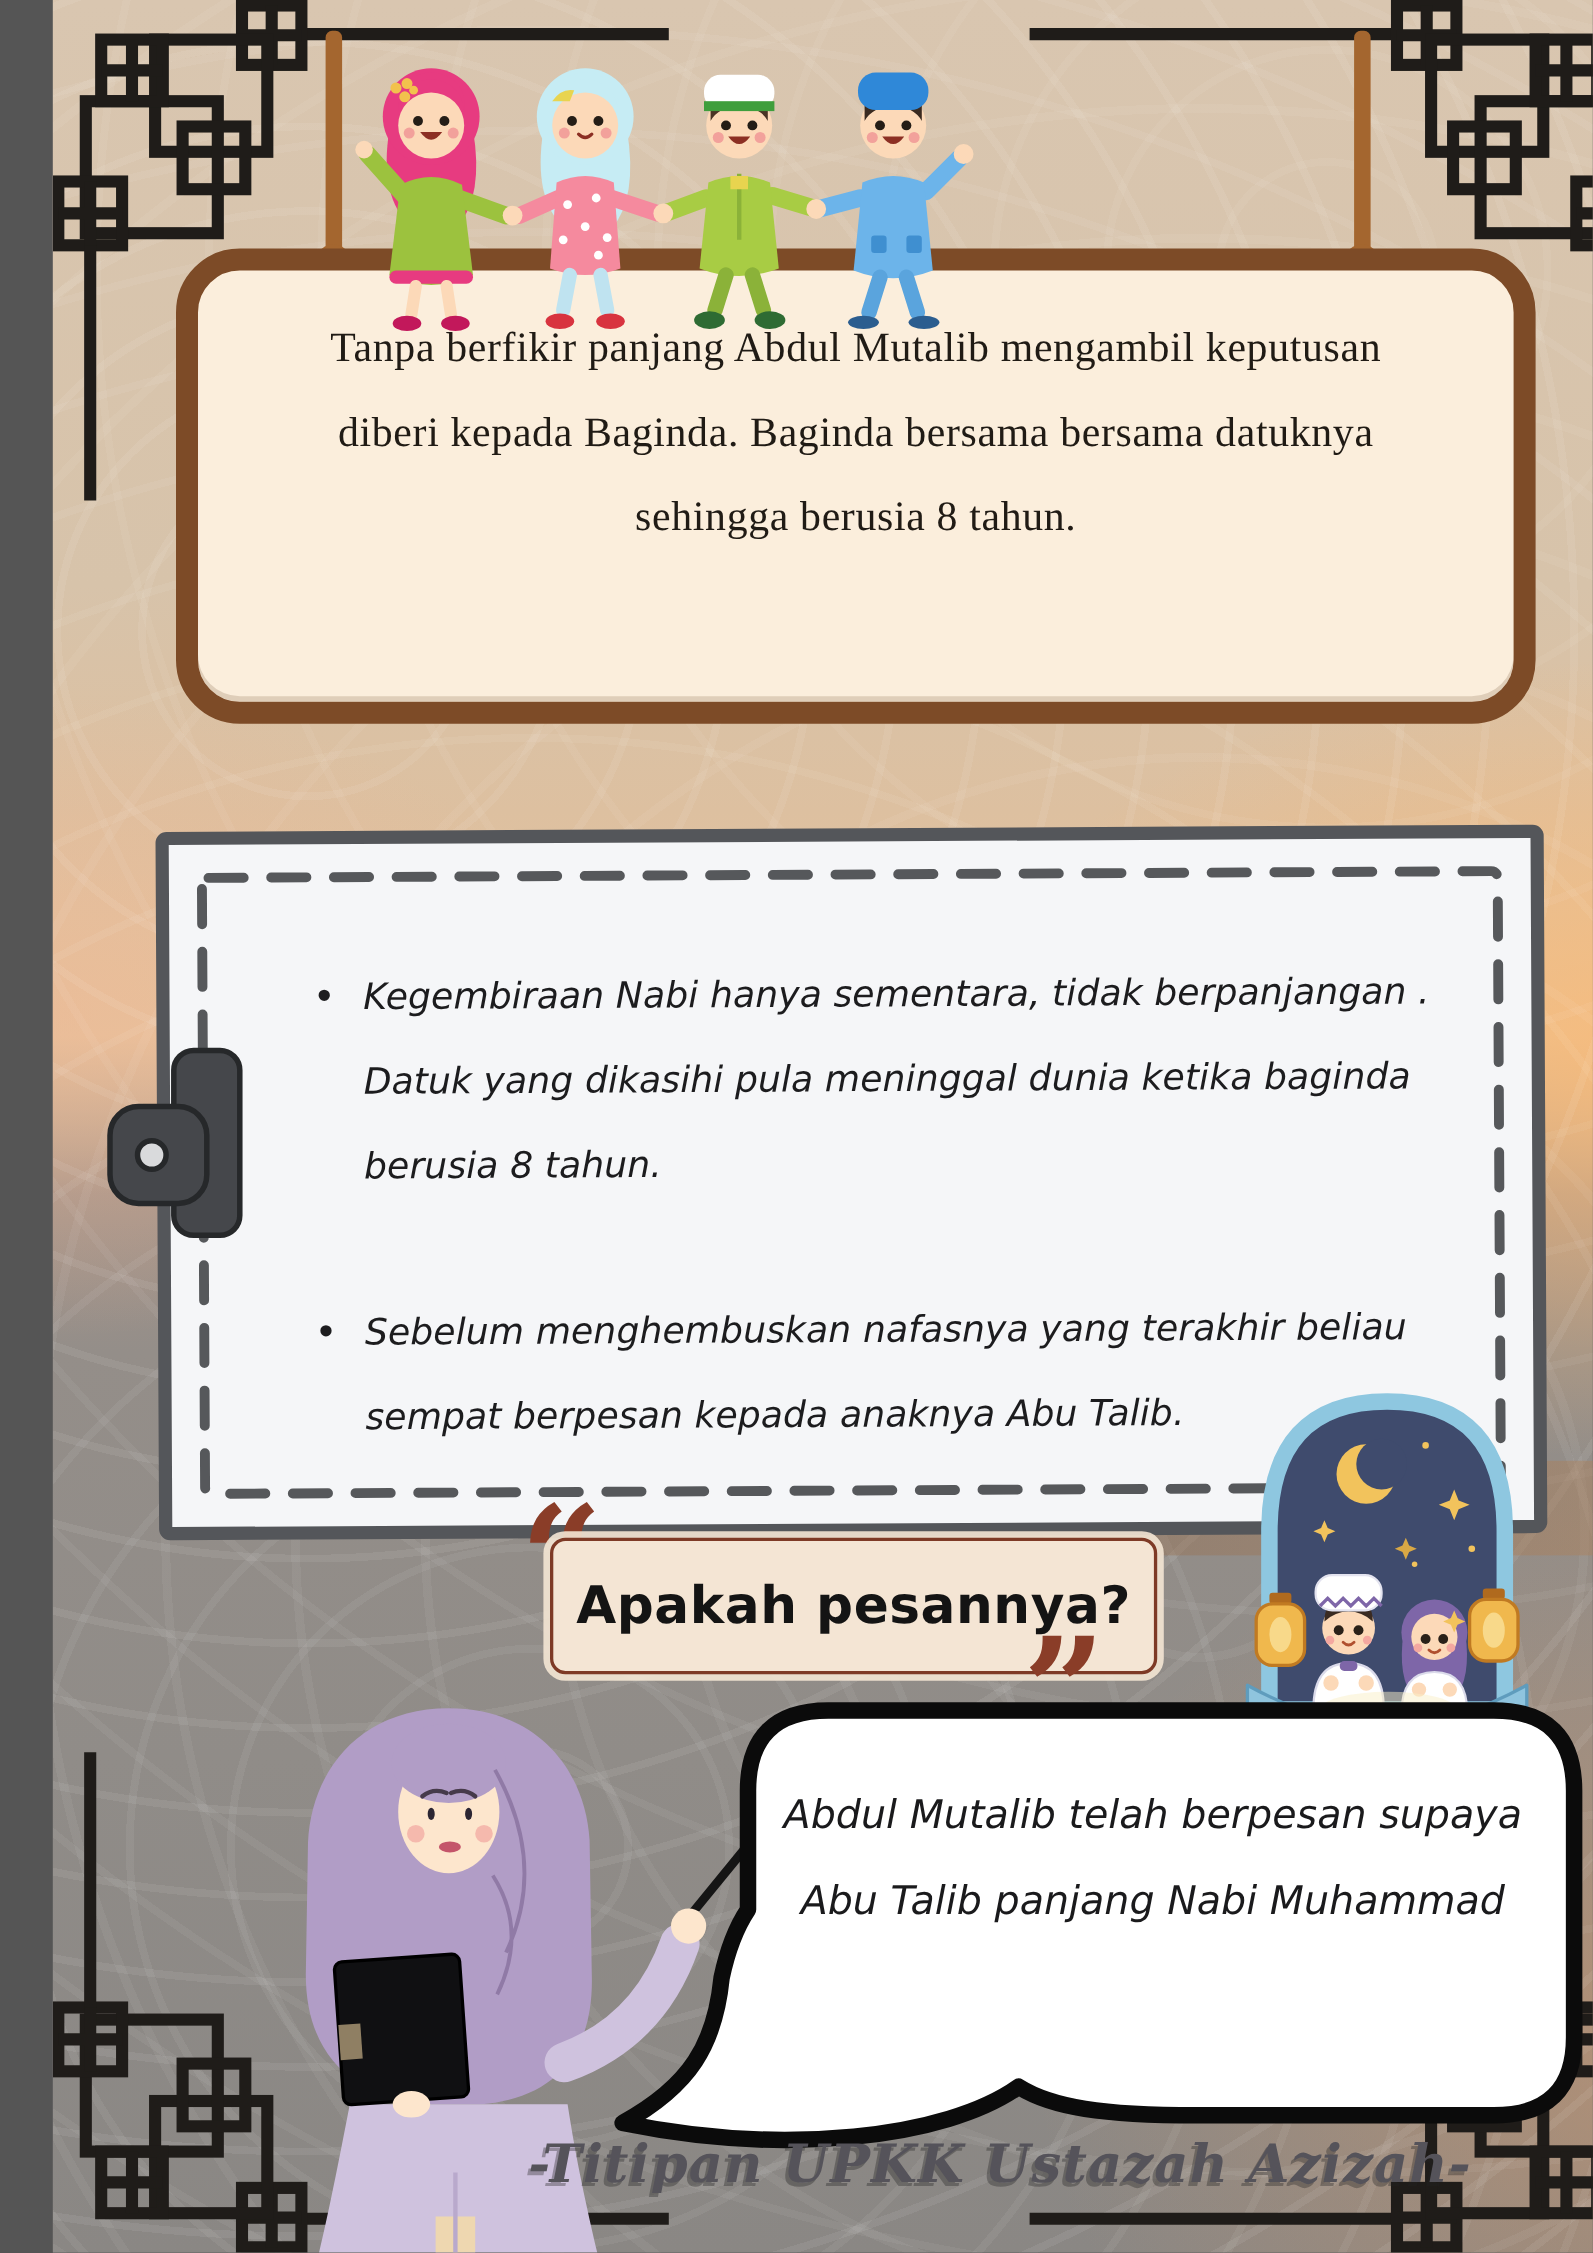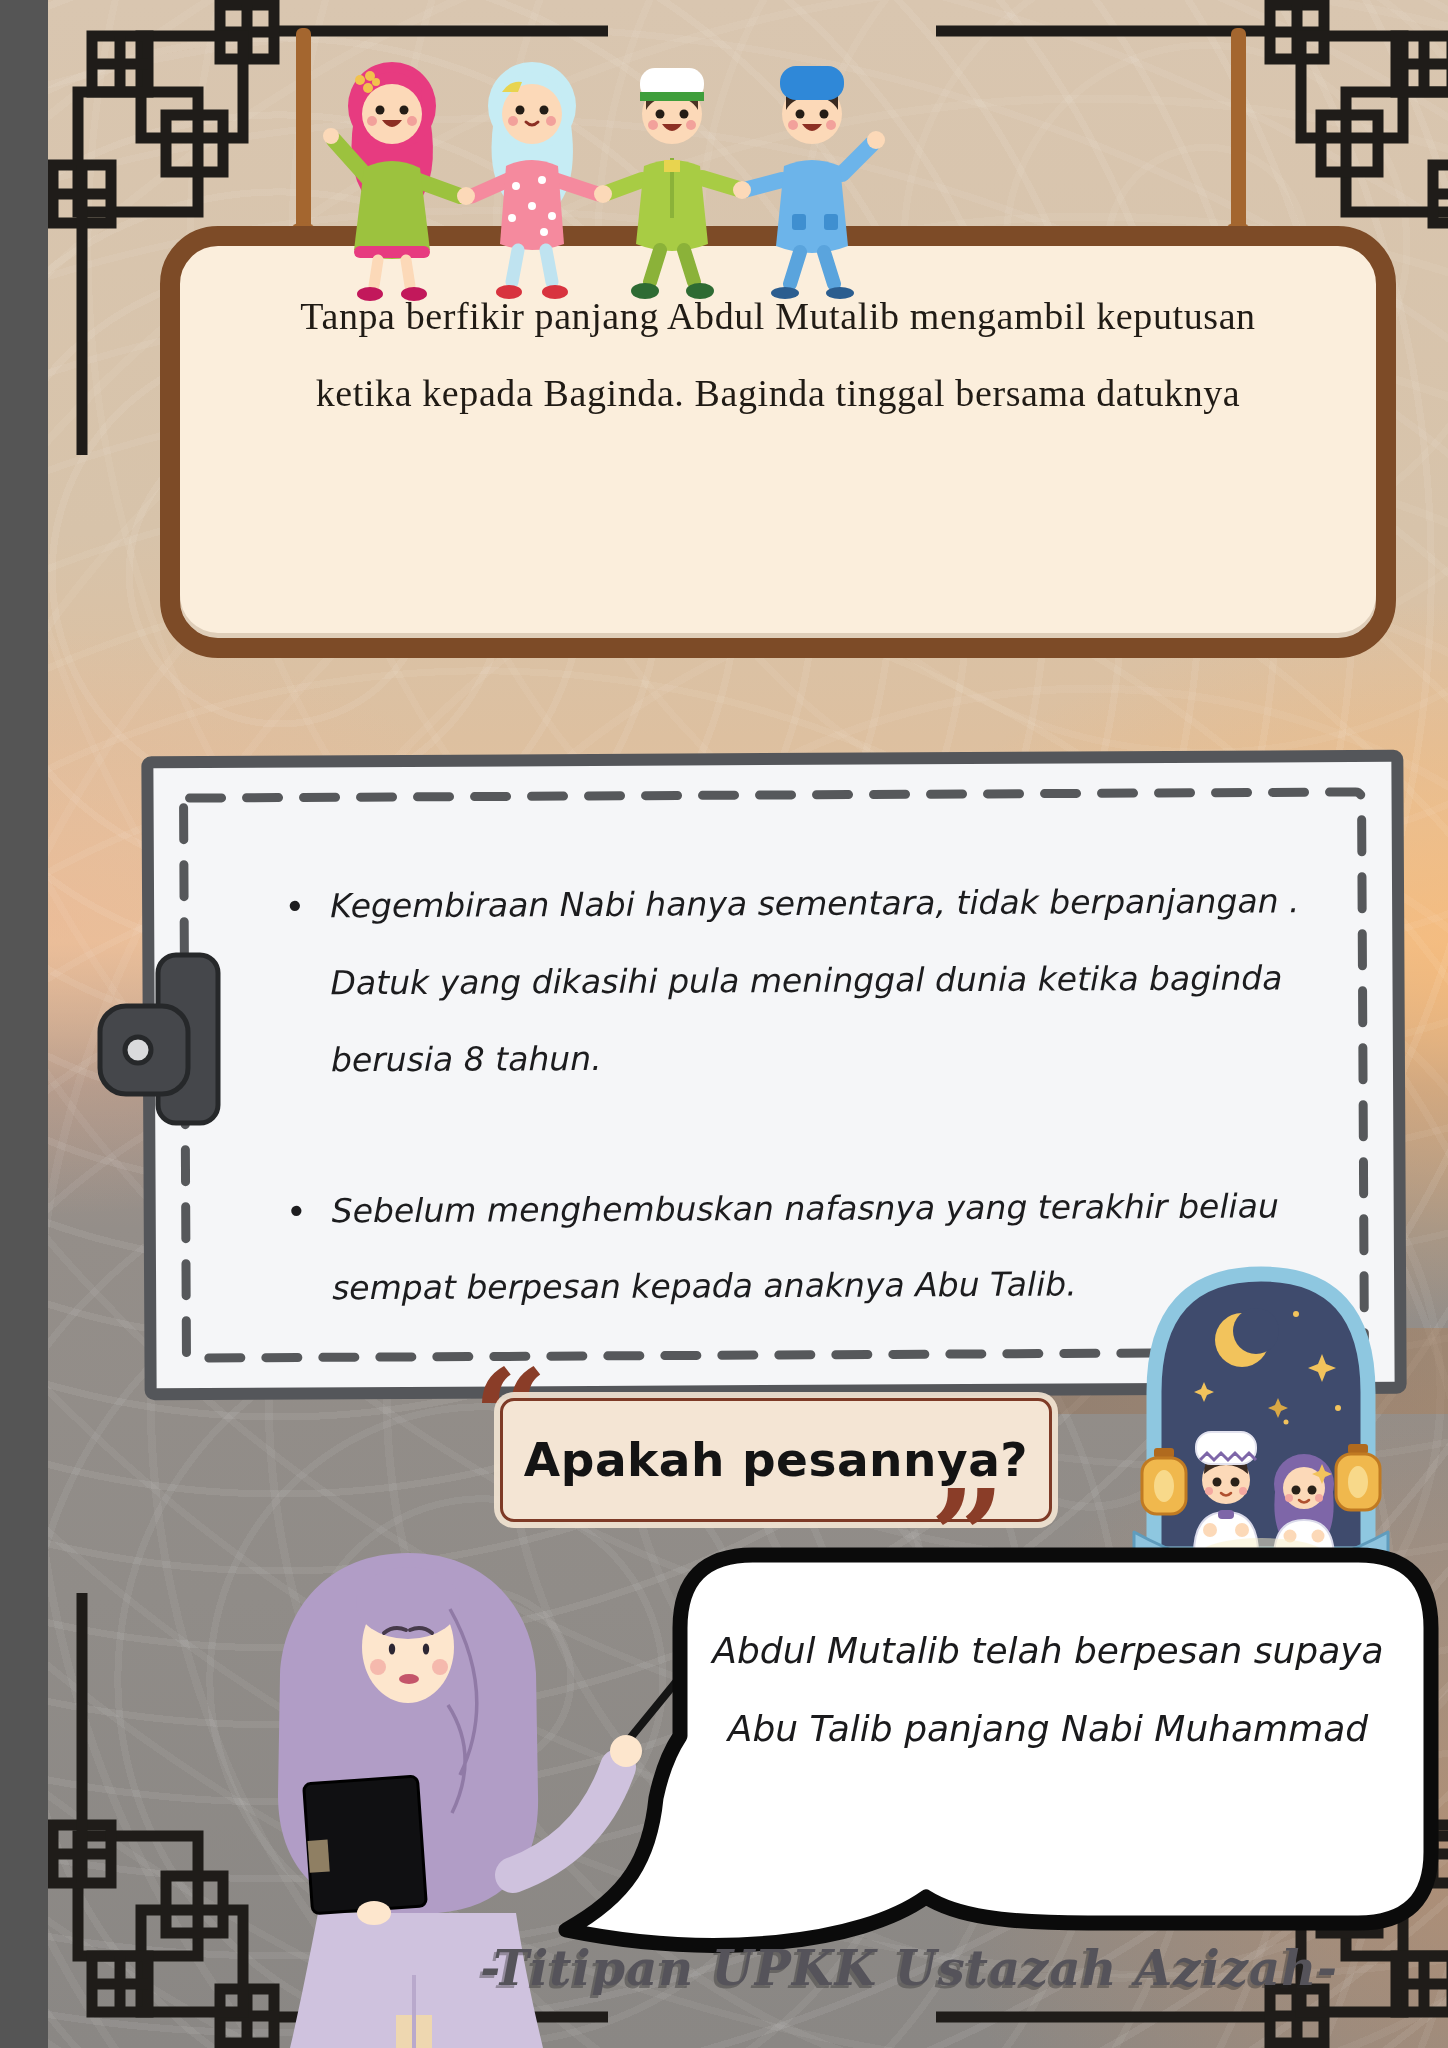--- a/index.html
+++ b/index.html
@@ -133,21 +133,22 @@
     </svg>
 
   <div class="rod" style="left:248px; top:28px; height:212px;"></div>
   <div class="rod-knob" style="left:234px; top:222px;"></div>
   <div class="rod" style="left:1183px; top:28px; height:212px;"></div>
   <div class="rod-knob" style="left:1169px; top:222px;"></div>
 
   <div class="sign-board">
     <div class="sign-text">
       <div>Tanpa berfikir panjang Abdul Mutalib  mengambil keputusan</div>
-      <div>ketika kepada Baginda. Baginda tinggal bersama datuknya</div>
+      <div>diberi kepada Baginda. Baginda bersama bersama datuknya</div>
+      <div>sehingga berusia 8 tahun.</div>
     </div>
   </div>
 
   <svg class="kids" width="580" height="290" viewBox="0 0 580 290">
 
     <g>
       <path d="M34,100 Q24,162 54,188 L96,188 Q120,160 110,100 Z" fill="#e73b80"></path>
       <circle cx="72" cy="88" r="44" fill="#e73b80"></circle>
       <circle cx="72" cy="96" r="30" fill="#fcd9b8"></circle>
       <path d="M42,84 a30,30 0 0 1 60,0 l0,-10 a30,26 0 0 0 -60,0 z" fill="#e73b80"></path>

